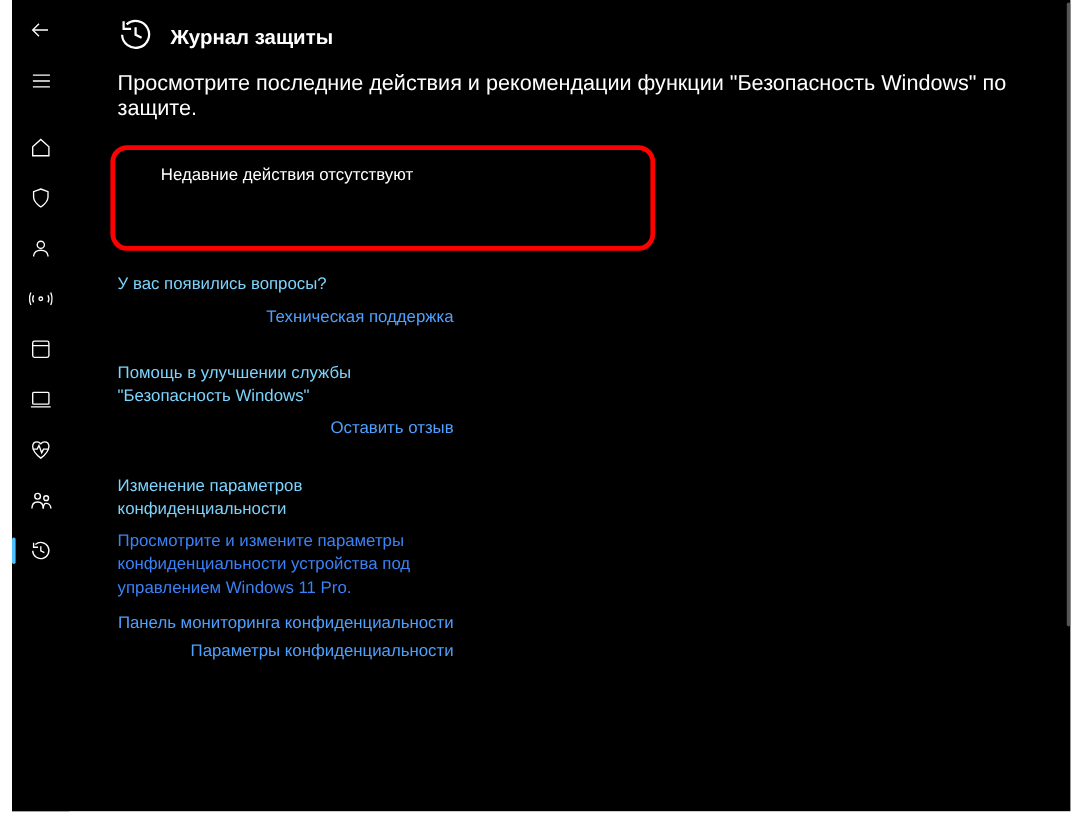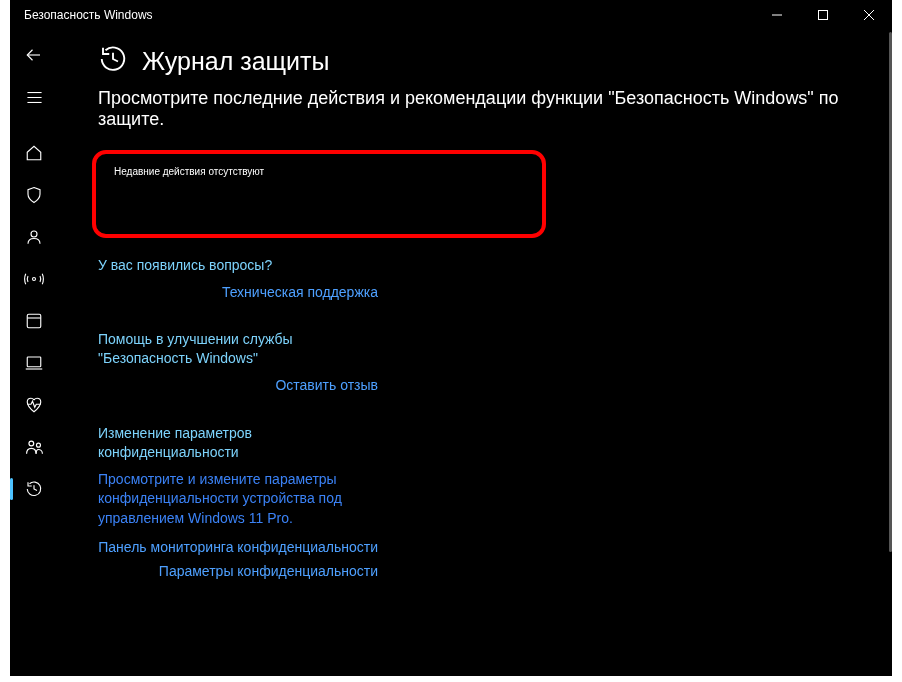--- a/index.html
+++ b/index.html
@@ -81,39 +81,40 @@
     color: #fff;
   }
   .page-header {
     display: flex;
     align-items: center;
     gap: 14px;
     margin-bottom: 10px;
   }
   .page-header .ico { flex: 0 0 auto; }
   .page-title {
-    font-size: 25px;
-    font-weight: 400;
+    font-size: 17px;
+    font-weight: 700;
   }
   .page-desc {
     font-size: 18px;
     color: #fff;
     margin-bottom: 20px;
   }
   .highlight-box {
     width: 454px;
     height: 88px;
     border: 4px solid #f00;
     border-radius: 14px;
     padding: 12px 18px;
     margin-bottom: 18px;
     margin-left: -6px;
   }
   .highlight-box .msg {
-    font-size: 10px;
+    font-size: 14px;
+    margin-left: 20px;
   }
   .section {
     margin-bottom: 28px;
     max-width: 280px;
   }
   .section .heading {
     font-size: 14px;
     color: #7dd3fc;
     margin-bottom: 8px;
     line-height: 1.35;
@@ -141,40 +142,20 @@
     height: 520px;
     background: #555;
     border-radius: 2px;
   }
 </style>
 </head>
 <body>
 
 <div class="window">
 
-  <div class="titlebar">
-    <span class="title">Безопасность Windows</span>
-    <div class="spacer"></div>
-    <div class="ctl">
-      <svg width="10" height="10" viewBox="0 0 10 10">
-          <line x1="0" y1="5" x2="10" y2="5" stroke="#fff" stroke-width="1"></line>
-        </svg>
-    </div>
-    <div class="ctl">
-      <svg width="10" height="10" viewBox="0 0 10 10">
-          <rect x="0.5" y="0.5" width="9" height="9" fill="none" stroke="#fff" stroke-width="1"></rect>
-        </svg>
-    </div>
-    <div class="ctl">
-      <svg width="10" height="10" viewBox="0 0 10 10">
-          <line x1="0" y1="0" x2="10" y2="10" stroke="#fff" stroke-width="1"></line>
-          <line x1="10" y1="0" x2="0" y2="10" stroke="#fff" stroke-width="1"></line>
-        </svg>
-    </div>
-  </div>
 
   <div class="body">
 
     <div class="sidebar">
       <div class="side-item">
         <svg width="18" height="18" viewBox="0 0 24 24" fill="none" stroke="#fff" stroke-width="1.5">
             <line x1="20" y1="12" x2="4" y2="12"></line>
             <polyline points="10,5 3,12 10,19"></polyline>
           </svg>
       </div>

